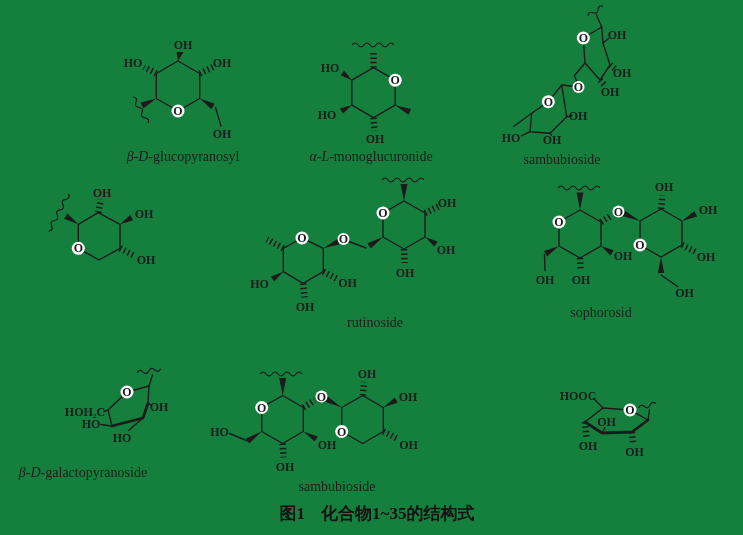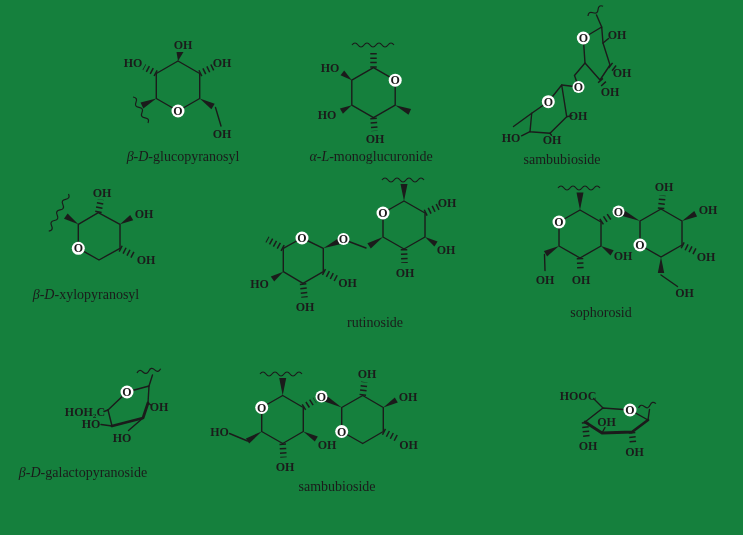--- a/index.html
+++ b/index.html
@@ -241,20 +241,22 @@
     <text class="at" x="578" y="396">HOOC</text>
     <text class="at" x="606.5" y="422">OH</text>
     <text class="at" x="588" y="446">OH</text>
     <text class="at" x="634.5" y="451.5">OH</text>
   </g>
 </svg>
 
 <div class="mol-label" style="left:183px;top:148px"><span class="pfx">β-D-</span><span>glucopyranosyl</span></div>
 <div class="mol-label" style="left:371px;top:148px"><span class="pfx">α-L-</span><span>monoglucuronide</span></div>
 <div class="mol-label" style="left:562px;top:151px"><span class="pfx"></span><span>sambubioside</span></div>
-<div class="mol-label" style="left:86px;top:286px"><span class="pfx">β-D-</span><span>xylopyranosyl</span></div>
 <div class="mol-label" style="left:375px;top:314px"><span class="pfx"></span><span>rutinoside</span></div>
 <div class="mol-label" style="left:601px;top:304px"><span class="pfx"></span><span>sophorosid</span></div>
 <div class="mol-label" style="left:83px;top:464px"><span class="pfx">β-D-</span><span>galactopyranoside</span></div>
 <div class="mol-label" style="left:337px;top:478px"><span class="pfx"></span><span>sambubioside</span></div>
 
-
+<div class="caption">
+  <span>图1</span><span class="gap"></span><span>化合物</span><span>1~35</span><span>的结构式</span>
 </div>
 
+</div>
+
 </body></html>

